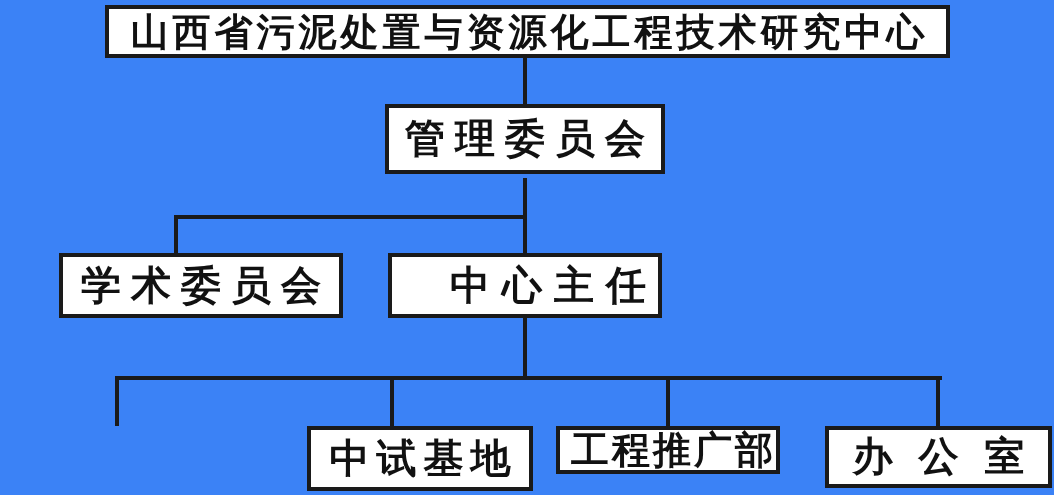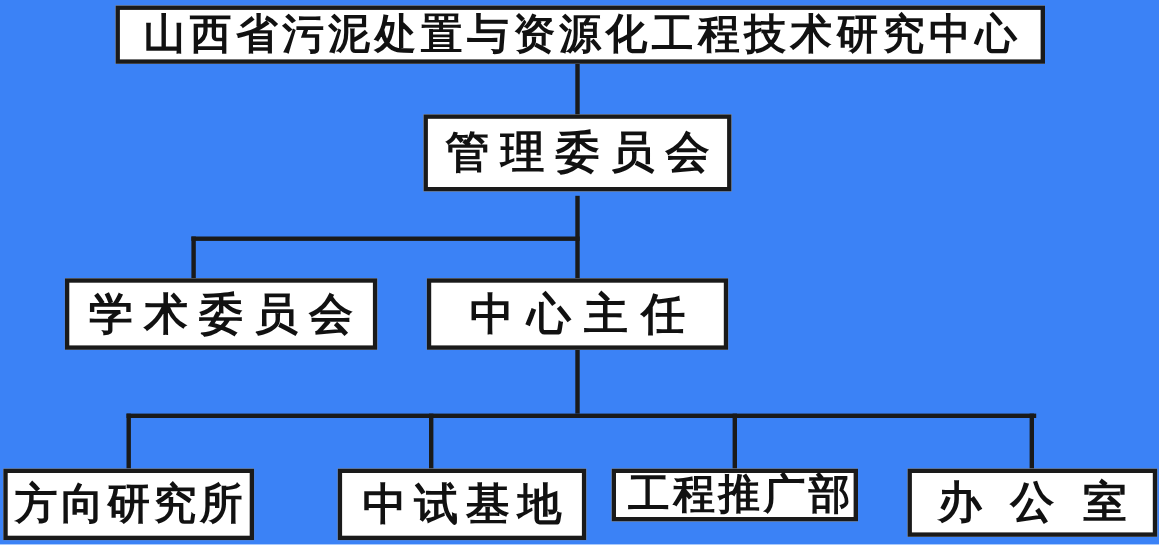--- a/index.html
+++ b/index.html
@@ -30,21 +30,21 @@
   }
   .connector {
     position: absolute;
     background: #1a1a1a;
   }
 
   
   .box-root   { left: 105px; top: 5px;   width: 845px; height: 53px; font-size: 38px; letter-spacing: 4px;  padding-left: 4px; }
   .box-mgmt   { left: 385px; top: 104px; width: 280px; height: 70px; font-size: 40px; letter-spacing: 10px; padding-left: 10px; }
   .box-acad   { left: 34px;  top: 253px; width: 284px; height: 65px; font-size: 40px; letter-spacing: 10px; padding-left: 10px; margin-left: 25px; }
-  .box-dir    { left: 388px; top: 253px; width: 274px; height: 65px; font-size: 40px; letter-spacing: 12px; padding-left: 12px; }
+  .box-dir    { left: 388px; top: 253px; width: 274px; height: 65px; font-size: 40px; letter-spacing: 12px; padding-left: 12px; justify-content: flex-end; }
   .box-inst   { left: 3px;   top: 426px; width: 228px; height: 65px; font-size: 39px; letter-spacing: 3px;  padding-left: 3px; }
   .box-pilot  { left: 279px; top: 426px; width: 226px; height: 65px; font-size: 40px; letter-spacing: 7px;  padding-left: 7px; margin-left: 28px; }
   .box-eng    { left: 556px; top: 426px; width: 224px; height: 48px; font-size: 38px; letter-spacing: 3px;  padding-left: 11px; }
   .box-office { left: 825px; top: 426px; width: 227px; height: 62px; font-size: 40px; letter-spacing: 8px;  padding-left: 8px; }
 
   
   .v-root-mgmt   { left: 523px; top: 58px;  width: 4px;   height: 57px; }
   .v-mgmt-down   { left: 523px; top: 178px; width: 4px;   height: 75px; }
   .h-branch-acad { left: 174px; top: 215px; width: 353px; height: 4px;  }
   .v-acad-drop   { left: 174px; top: 215px; width: 4px;   height: 38px; }
@@ -79,23 +79,20 @@
     <span>管理委员会</span>
   </div>
 
   <div class="org-box box-acad">
     <span>学术委员会</span>
   </div>
   <div class="org-box box-dir">
     <span>中心主任</span>
   </div>
 
-  <div class="org-box box-inst">
-    <span>方向研究所</span>
-  </div>
   <div class="org-box box-pilot">
     <span>中试基地</span>
   </div>
   <div class="org-box box-eng">
     <span>工程推广部</span>
   </div>
   <div class="org-box box-office">
     <span>办 公 室</span>
   </div>
 

